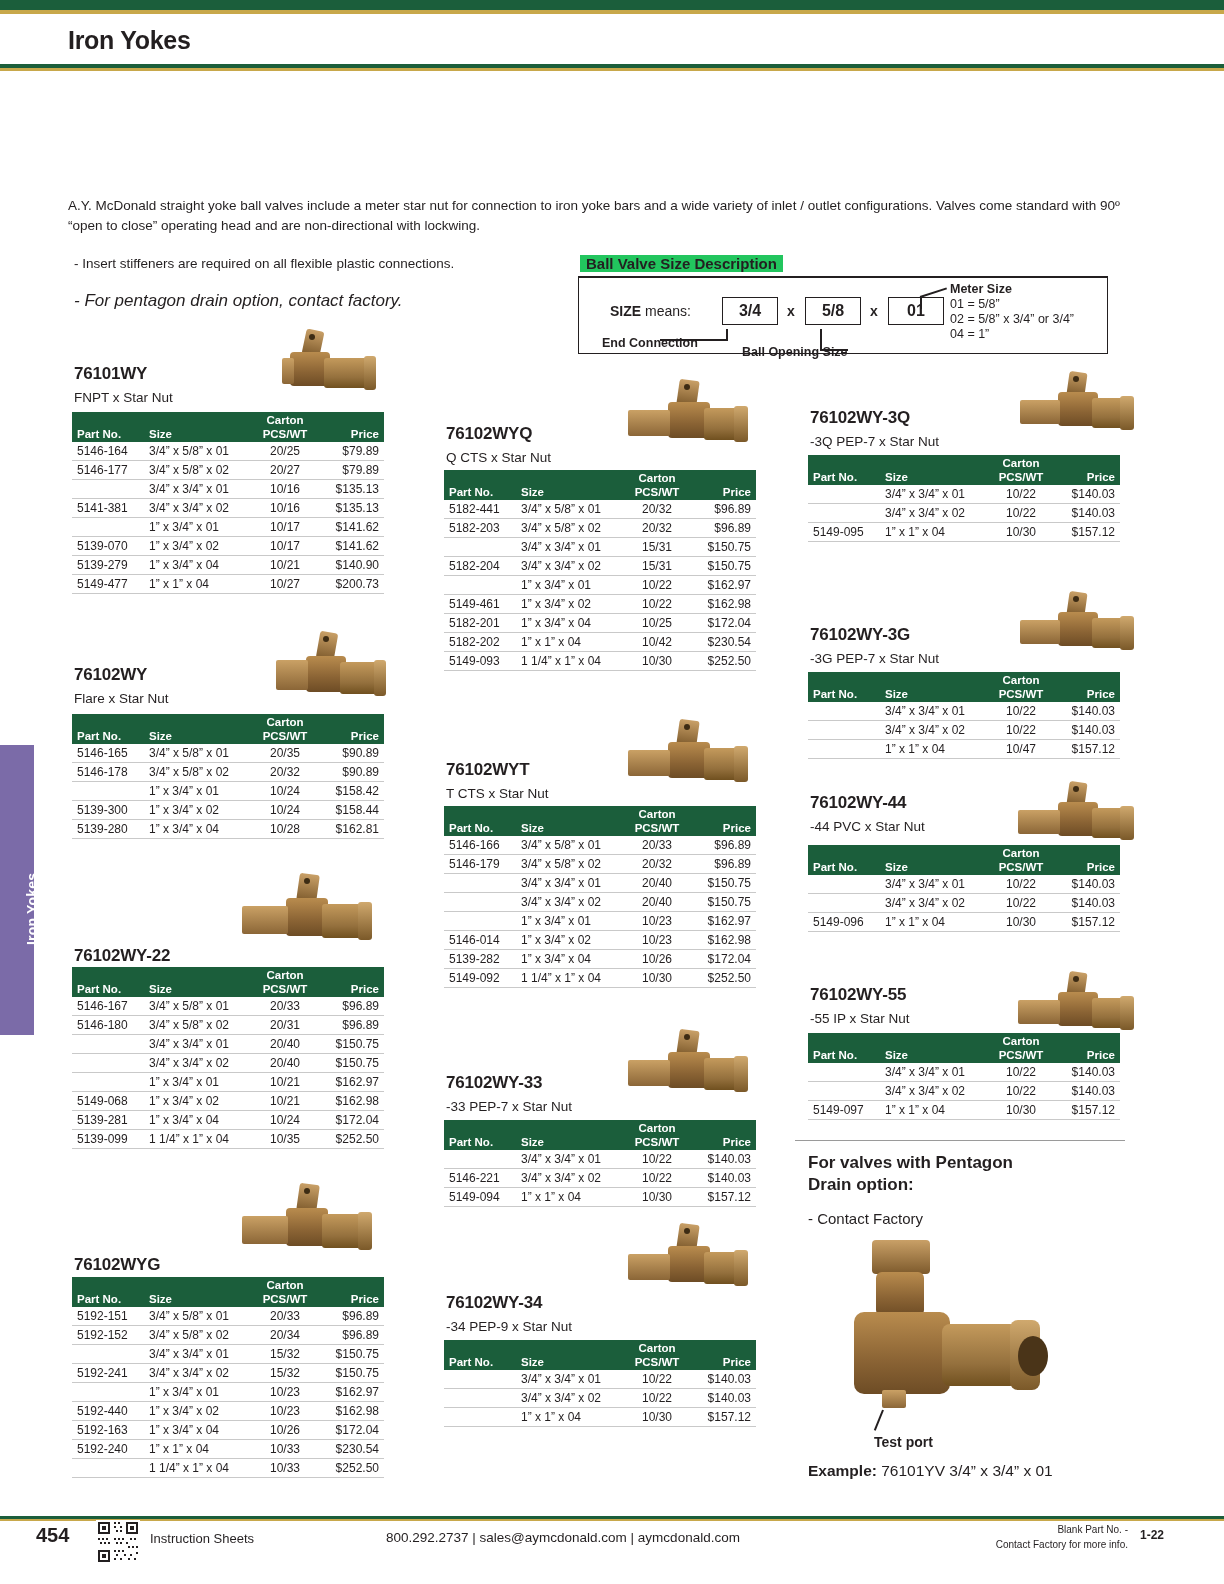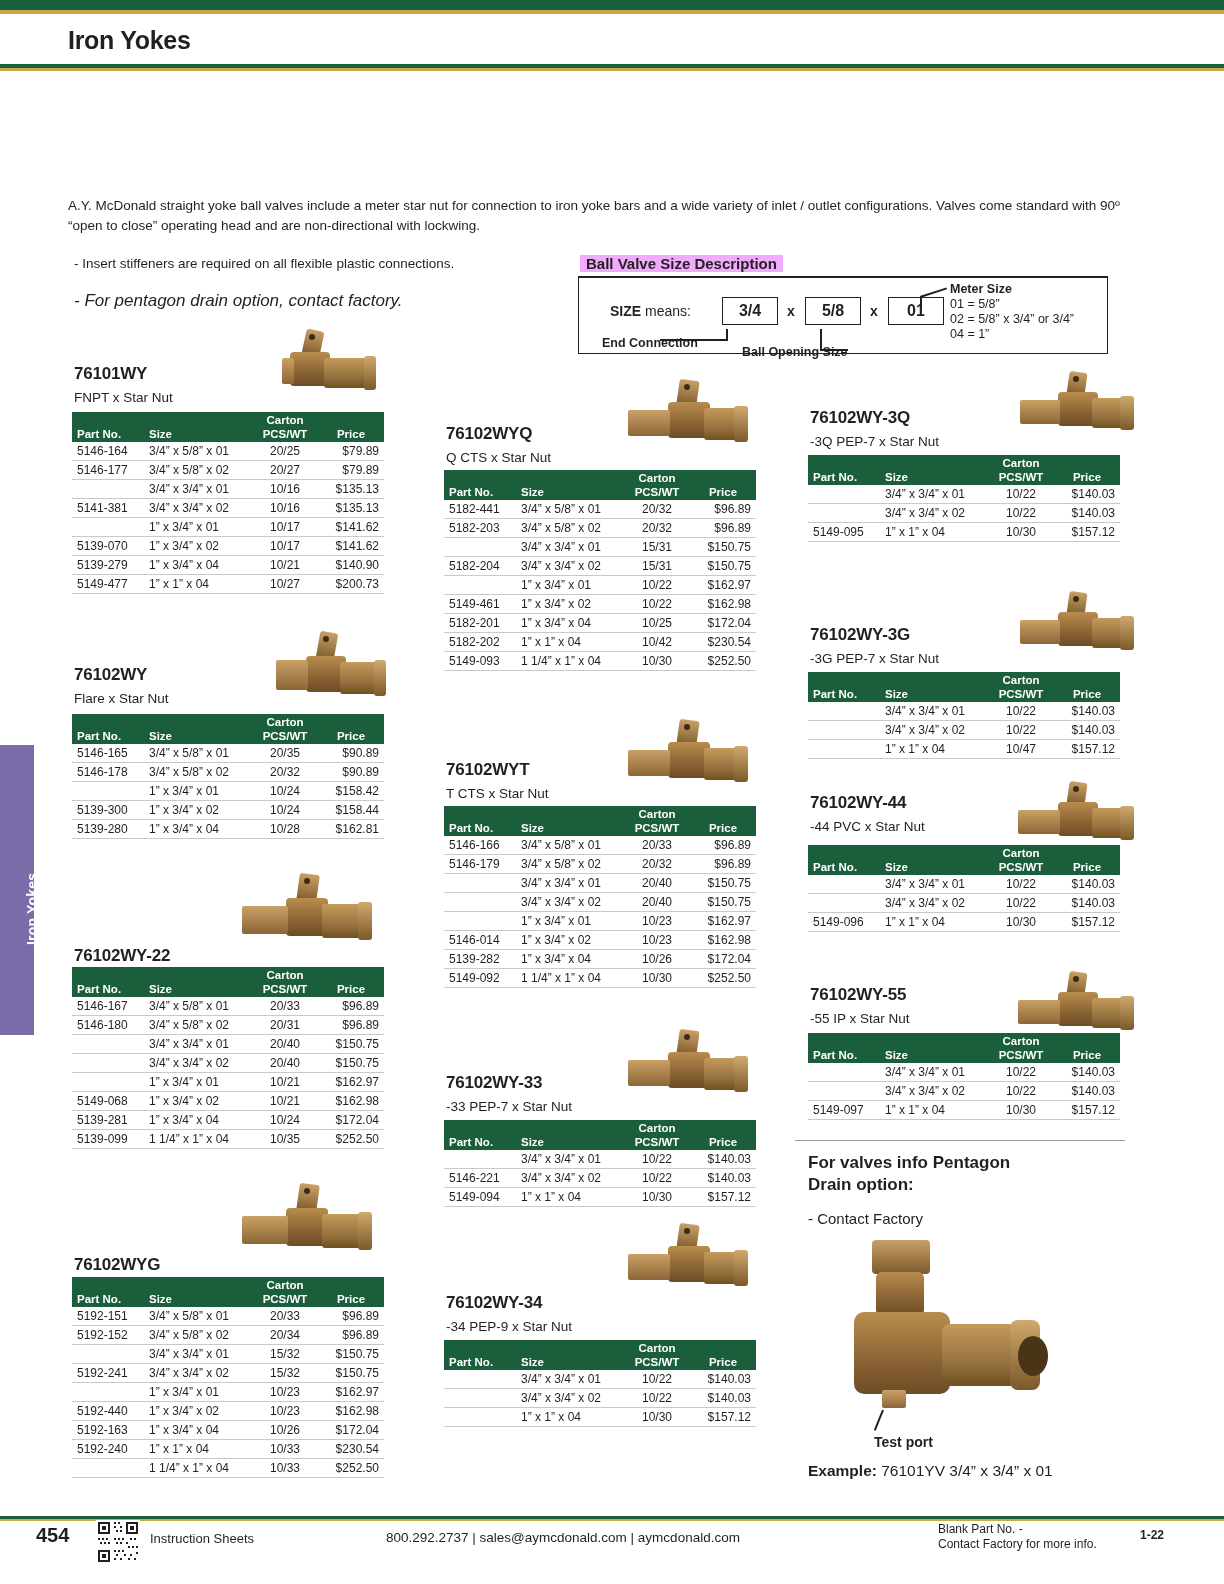--- a/index.html
+++ b/index.html
@@ -74,21 +74,21 @@
     border-top: none;
   }
   .szbox-top-left {
     position: absolute; left: 578px; top: 276px; width: 258px; height: 2px; background: #231f20;
   }
   .szbox-top-right {
     position: absolute; left: 836px; top: 276px; width: 272px; height: 2px; background: #231f20;
   }
   .szbox-title {
     position: absolute; left: 580px; top: 255px; font-size: 15px; font-weight: bold;
-    background: #f0abfc; padding: 0 6px;
+    background: #22c55e; padding: 0 6px;
   }
   .sz-label {
     position: absolute; left: 610px; top: 303px; font-size: 14px;
   }
   .sz-label b { font-weight: bold; }
   .sz-cell {
     position: absolute; border: 1.5px solid #231f20; background: #fff;
     width: 56px; height: 28px; line-height: 26px; text-align: center;
     font-size: 16px; font-weight: bold;
   }
@@ -125,21 +125,21 @@
     background: #1b5e3b;
     color: #ffffff;
     font-weight: bold;
     font-size: 11.5px;
     padding: 2px 5px;
     text-align: left;
     vertical-align: bottom;
     border: none;
   }
   table.pt thead th.c { text-align: center; }
-  table.pt thead th.r { text-align: center; }
+  table.pt thead th.r { text-align: right; }
   table.pt thead tr.carton th { padding-bottom: 0; text-align: center; }
   table.pt tbody td {
     border-bottom: 1px solid #c9c9c9;
     padding: 2px 5px;
     font-size: 12px;
     white-space: nowrap;
   }
   table.pt tbody td.c { text-align: center; }
   table.pt tbody td.r { text-align: right; }
   table.pt tbody tr:last-child td { border-bottom: 1px solid #c9c9c9; }
@@ -182,21 +182,21 @@
     position: absolute; left: 795px; top: 1140px; width: 330px; height: 1px; background: #9a9a9a;
   }
 
   
   .footer-rule-green { position: absolute; left: 0; top: 1516px; width: 1224px; height: 3px; background: #1b5e3b; }
   .footer-rule-gold { position: absolute; left: 0; top: 1519px; width: 1224px; height: 2px; background: #c8a84b; }
   .pagenum { position: absolute; left: 36px; top: 1524px; font-size: 20px; font-weight: bold; }
   .qr { position: absolute; left: 96px; top: 1520px; width: 44px; height: 44px; }
   .instr { position: absolute; left: 150px; top: 1531px; font-size: 13px; text-align: right; }
   .contactline { position: absolute; left: 386px; top: 1530px; font-size: 13.5px; }
-  .blankpart { position: absolute; left: 938px; top: 1522px; font-size: 12px; text-align: left; width: 190px; line-height: 15px; }
+  .blankpart { position: absolute; left: 938px; top: 1522px; font-size: 10px; text-align: right; width: 190px; line-height: 15px; }
   .rev { position: absolute; left: 1140px; top: 1528px; font-size: 12px; font-weight: bold; }
 </style>
 </head>
 <body>
 
 <div class="page">
 
   <div class="topbar-green"></div>
   <div class="topbar-gold"></div>
   <div class="header-title">Iron Yokes</div>
@@ -973,21 +973,21 @@
           <td>5149-097</td>
           <td>1” x 1” x 04</td>
           <td class="c">10/30</td>
           <td class="r">$157.12</td>
         </tr>
       </tbody>
   </table>
 
   <div class="hr-right"></div>
   <div class="pent-title">
-    <div>For valves info Pentagon</div>
+    <div>For valves with Pentagon</div>
     <div>Drain option:</div>
   </div>
   <div class="pent-sub">- Contact Factory</div>
 
   <div class="valve" style="left:830px; top:1240px; width:250px; height:190px;">
     <div class="v-handle" style="left:42px; top:0px; width:58px; height:34px; border-radius:4px;"></div>
     <div class="v-body" style="left:46px; top:32px; width:48px; height:44px; border-radius:6px;"></div>
     <div class="v-body" style="left:24px; top:72px; width:96px; height:82px; border-radius:10px;"></div>
     <div class="v-body2" style="left:112px; top:84px; width:76px; height:62px; border-radius:8px;"></div>
     <div class="v-ring" style="left:180px; top:80px; width:30px; height:70px; border-radius:8px;"></div>

